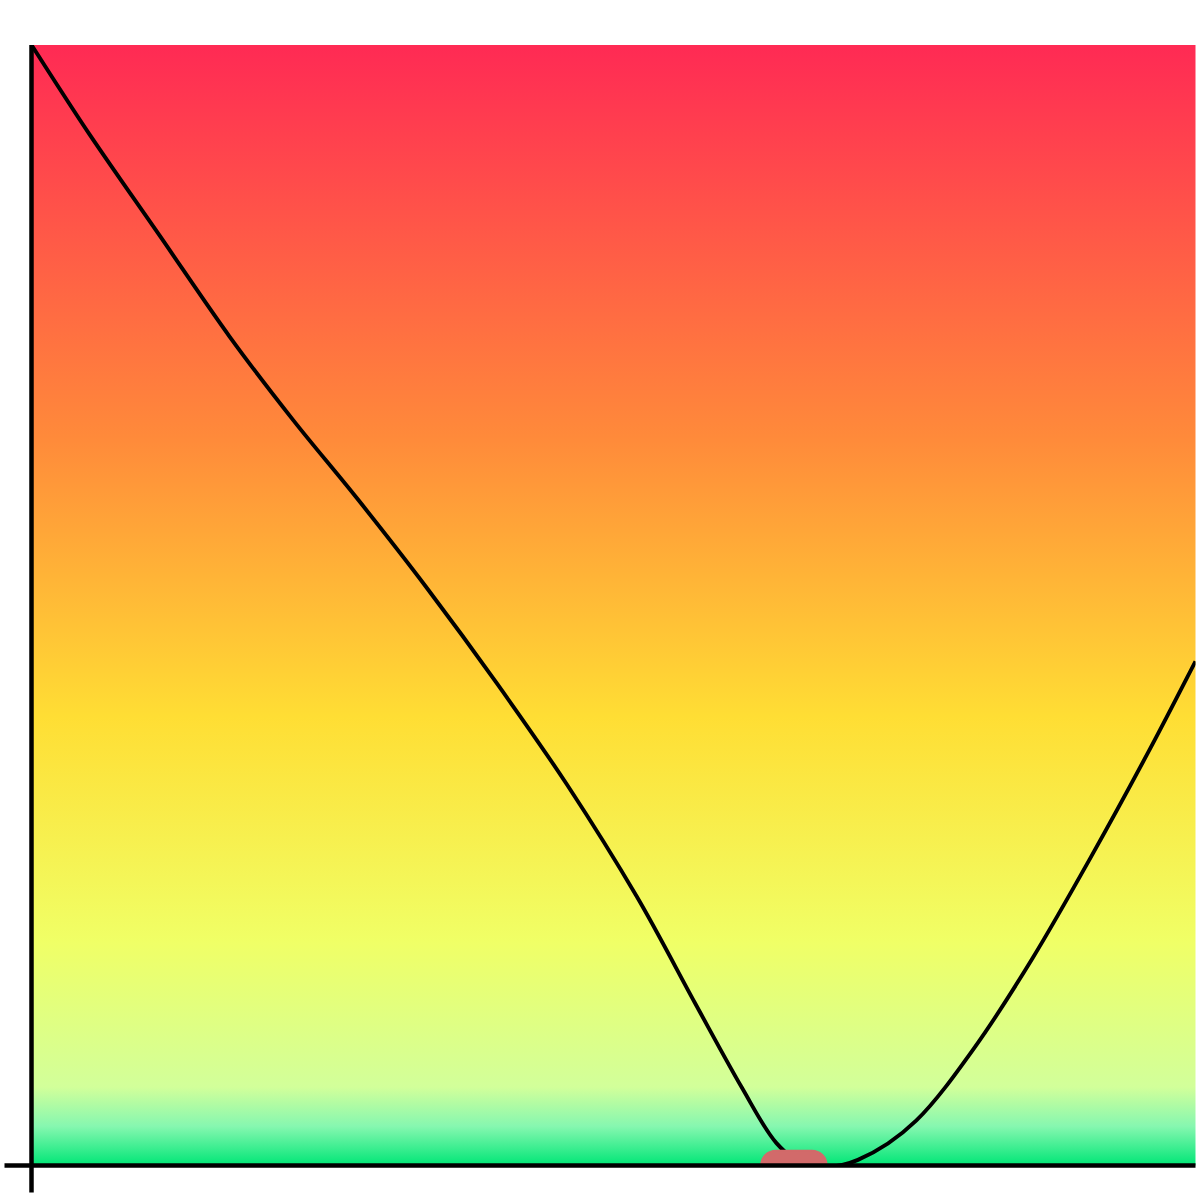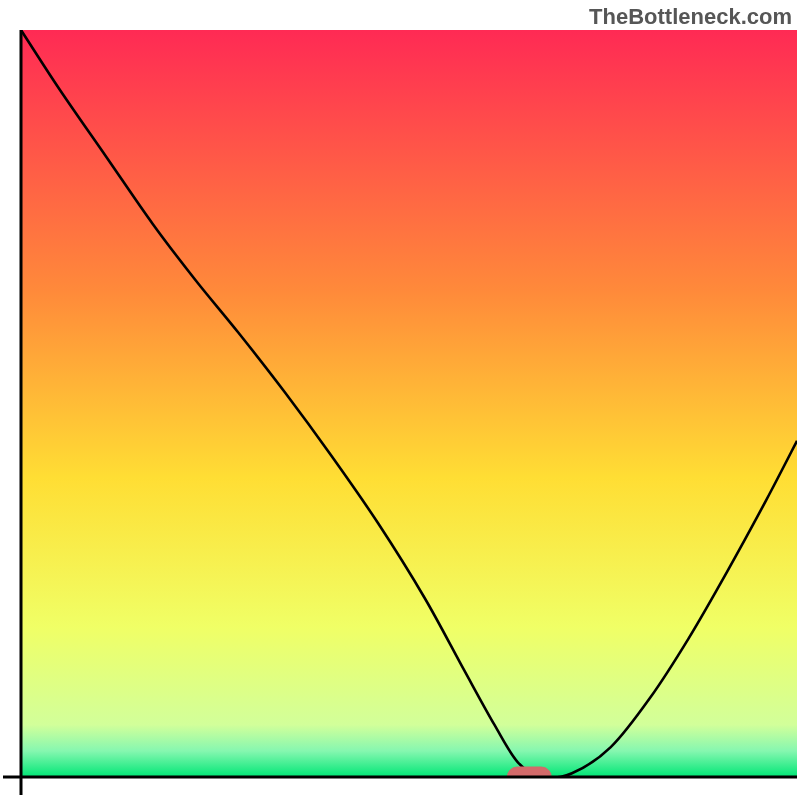--- a/index.html
+++ b/index.html
@@ -27,21 +27,20 @@
   svg {
     position: absolute;
     top: 0;
     left: 0;
   }
 </style>
 </head>
 <body>
 
 <div class="container">
-  <div class="attribution">TheBottleneck.com</div>
   <svg id="chart-svg" width="800" height="800" viewBox="0 0 800 800">
     <defs>
       <linearGradient id="bg-grad" x1="0" y1="0" x2="0" y2="1">
           <stop offset="0%" stop-color="#ff2a54"></stop>
           <stop offset="35%" stop-color="#ff8a3a"></stop>
           <stop offset="60%" stop-color="#ffde34"></stop>
           <stop offset="80%" stop-color="#f0ff66"></stop>
           <stop offset="93%" stop-color="#d2ff9a"></stop>
           <stop offset="96.5%" stop-color="#86f7b0"></stop>
           <stop offset="100%" stop-color="#00e676"></stop>

